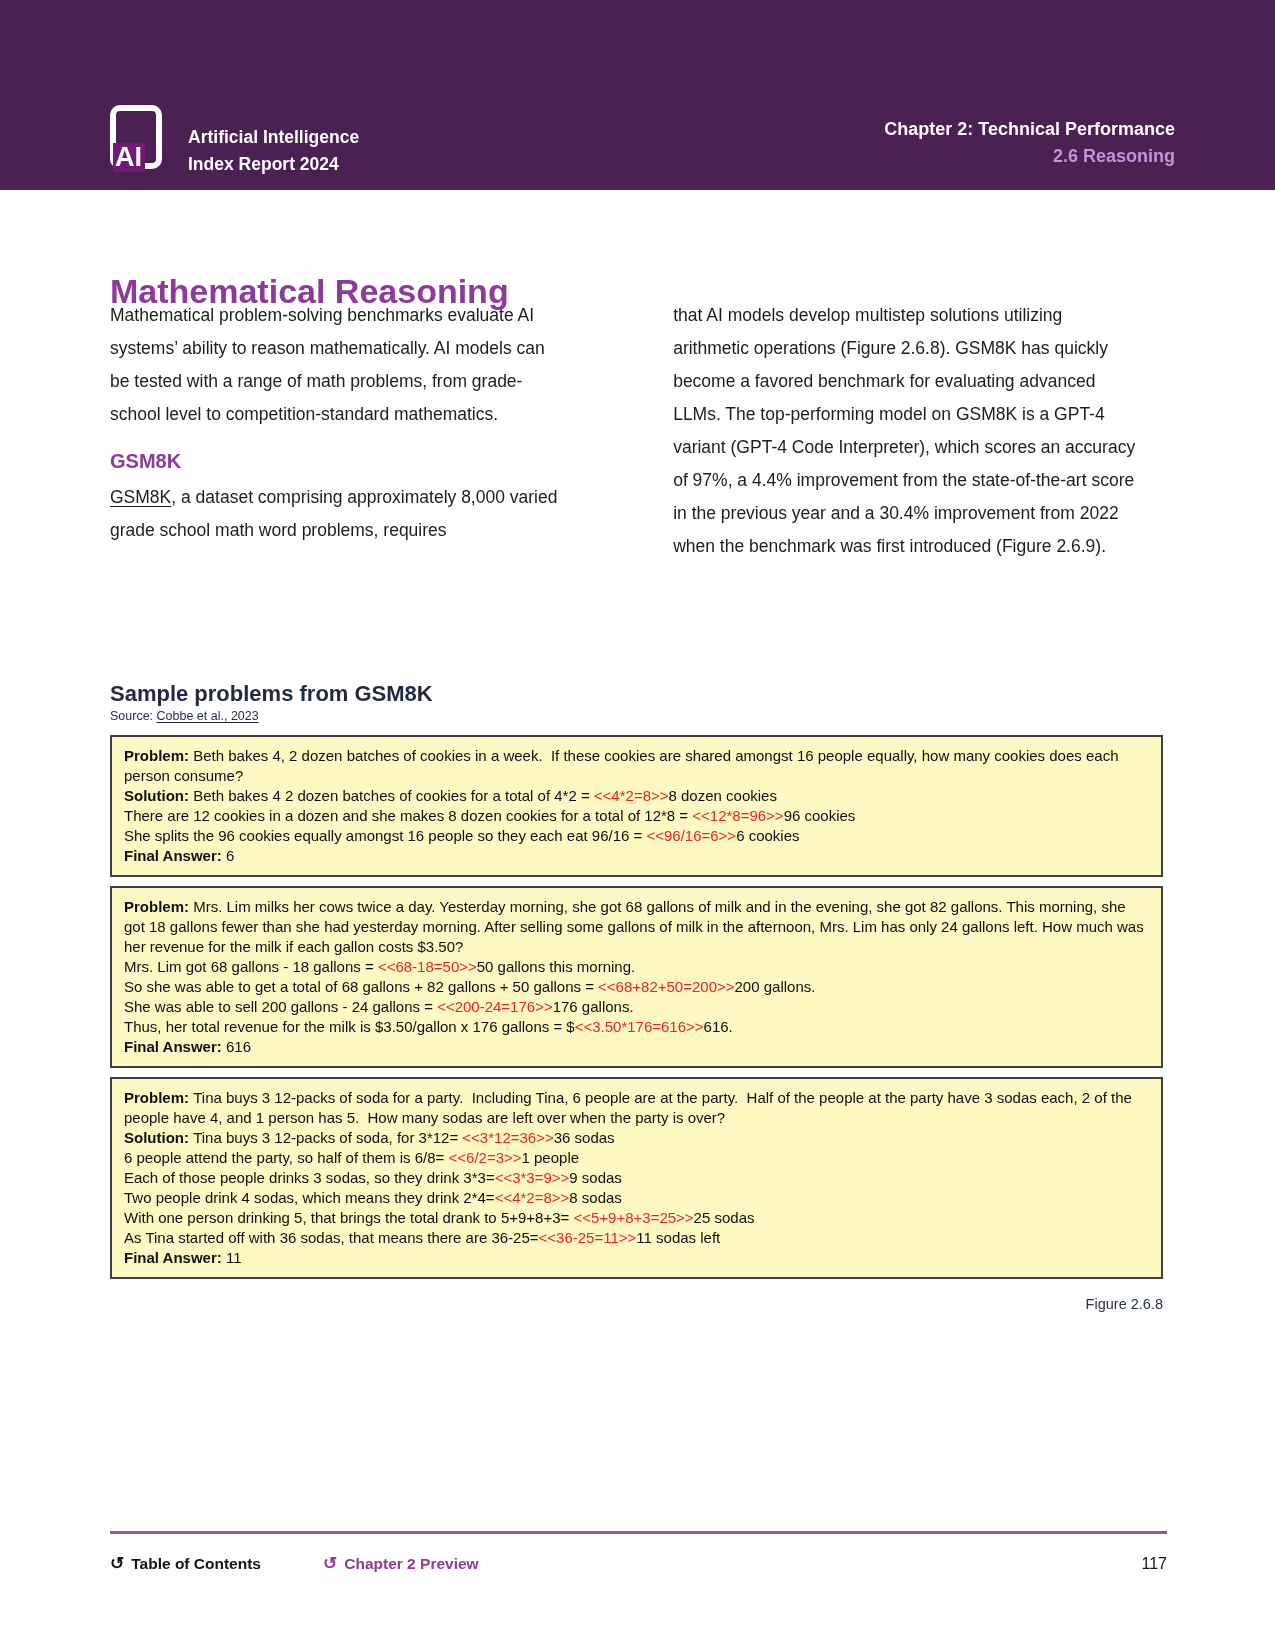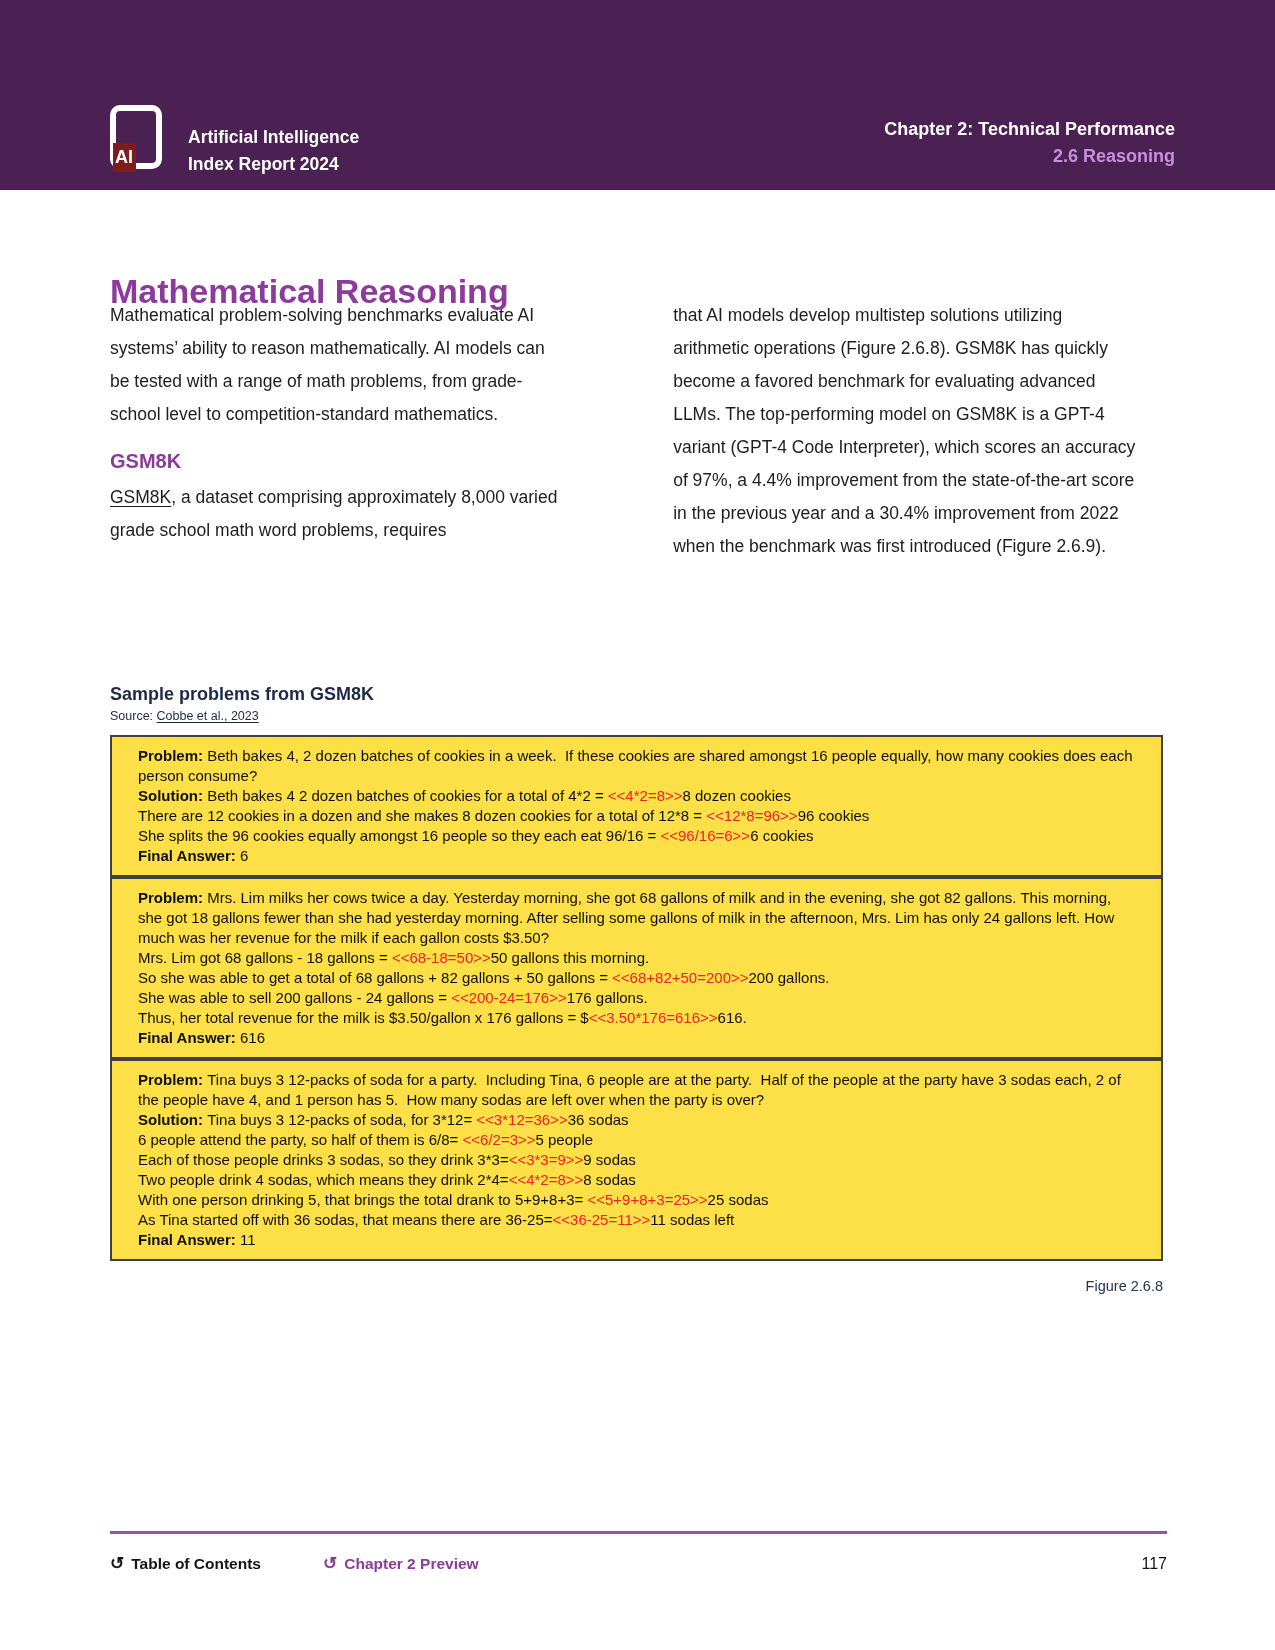--- a/index.html
+++ b/index.html
@@ -17,22 +17,22 @@
     position: absolute; top: 0; left: 0; width: 1275px; height: 190px;
     background: #4B2153;
   }
   .logo {
     position: absolute; left: 110px; top: 105px;
     width: 52px; height: 64px;
     border: 6px solid #ffffff; border-radius: 10px;
   }
   .logo-ai {
     position: absolute; left: -3px; bottom: -9px;
-    background: #7f1d1d; color: #ffffff;
-    font-weight: 800; font-size: 18px; line-height: 27px;
+    background: #701a75; color: #ffffff;
+    font-weight: 800; font-size: 27px; line-height: 27px;
     padding: 1px 3px 1px 2px; letter-spacing: 0px;
     font-family: "Liberation Sans", sans-serif;
   }
   .brand {
     position: absolute; left: 188px; top: 124px;
     color: #ffffff; font-weight: bold; font-size: 17.5px; line-height: 27px;
   }
   .header-right {
     position: absolute; right: 100px; top: 116px; text-align: right;
     font-weight: bold; font-size: 18px; line-height: 27px; color: #ffffff;
@@ -52,26 +52,26 @@
   .col-right { width: 482px; }
   .body-text { margin: 0; font-size: 17.5px; line-height: 33px; color: #1d1d20; }
   .gsm8k-head {
     margin: 15px 0 5px 0; font-size: 20px; font-weight: bold;
     color: #8C3A9B; line-height: 30px;
   }
   .inline-link { text-decoration: underline; text-underline-offset: 3px; color: #1d1d20; }
 
   
   .figure-sec { position: absolute; left: 110px; top: 683px; width: 1053px; }
-  .fig-title { margin: 0 0 3px 0; font-size: 18px; font-weight: bold; color: #1E2A45; line-height: 22px; }
+  .fig-title { margin: 0 0 3px 0; font-size: 22px; font-weight: bold; color: #1E2A45; line-height: 22px; }
   .fig-source { margin: 0 0 11px 0; font-size: 12.5px; color: #1E2A45; line-height: 16px; }
   .fig-source a, .fig-source .src-link { color: #1E2A45; text-decoration: underline; text-underline-offset: 2px; }
   .problem-box {
-    border: 2px solid #404040; background: #fde047;
-    padding: 9px 26px; 
+    border: 2px solid #404040; background: #fef9c3;
+    padding: 9px 12px; margin-bottom: 9px;
     font-size: 15px; line-height: 20px; color: #0f0f0f;
   }
   .pline { white-space: pre-wrap; }
   .seg-bold { font-weight: bold; }
   .seg-red { color: #EC2227; }
   .fig-caption { margin-top: 17px; text-align: right; font-size: 14.5px; color: #25334F; }
 
   
   .rule {
     position: absolute; left: 110px; top: 1531px; width: 1057px; height: 3px;
@@ -134,21 +134,21 @@
         <div class="pline"><span class="seg-bold">Problem: </span><span>Mrs. Lim milks her cows twice a day. Yesterday morning, she got 68 gallons of milk and in the evening, she got 82 gallons. This morning, she got 18 gallons fewer than she had yesterday morning. After selling some gallons of milk in the afternoon, Mrs. Lim has only 24 gallons left. How much was her revenue for the milk if each gallon costs $3.50?</span></div>
         <div class="pline"><span>Mrs. Lim got 68 gallons - 18 gallons = </span><span class="seg-red">&lt;&lt;68-18=50&gt;&gt;</span><span>50 gallons this morning.</span></div>
         <div class="pline"><span>So she was able to get a total of 68 gallons + 82 gallons + 50 gallons = </span><span class="seg-red">&lt;&lt;68+82+50=200&gt;&gt;</span><span>200 gallons.</span></div>
         <div class="pline"><span>She was able to sell 200 gallons - 24 gallons = </span><span class="seg-red">&lt;&lt;200-24=176&gt;&gt;</span><span>176 gallons.</span></div>
         <div class="pline"><span>Thus, her total revenue for the milk is $3.50/gallon x 176 gallons = $</span><span class="seg-red">&lt;&lt;3.50*176=616&gt;&gt;</span><span>616.</span></div>
         <div class="pline"><span class="seg-bold">Final Answer: </span><span>616</span></div>
       </div>
       <div class="problem-box">
         <div class="pline"><span class="seg-bold">Problem: </span><span>Tina buys 3 12-packs of soda for a party.  Including Tina, 6 people are at the party.  Half of the people at the party have 3 sodas each, 2 of the people have 4, and 1 person has 5.  How many sodas are left over when the party is over?</span></div>
         <div class="pline"><span class="seg-bold">Solution: </span><span>Tina buys 3 12-packs of soda, for 3*12= </span><span class="seg-red">&lt;&lt;3*12=36&gt;&gt;</span><span>36 sodas</span></div>
-        <div class="pline"><span>6 people attend the party, so half of them is 6/8= </span><span class="seg-red">&lt;&lt;6/2=3&gt;&gt;</span><span>5 people</span></div>
+        <div class="pline"><span>6 people attend the party, so half of them is 6/8= </span><span class="seg-red">&lt;&lt;6/2=3&gt;&gt;</span><span>1 people</span></div>
         <div class="pline"><span>Each of those people drinks 3 sodas, so they drink 3*3=</span><span class="seg-red">&lt;&lt;3*3=9&gt;&gt;</span><span>9 sodas</span></div>
         <div class="pline"><span>Two people drink 4 sodas, which means they drink 2*4=</span><span class="seg-red">&lt;&lt;4*2=8&gt;&gt;</span><span>8 sodas</span></div>
         <div class="pline"><span>With one person drinking 5, that brings the total drank to 5+9+8+3= </span><span class="seg-red">&lt;&lt;5+9+8+3=25&gt;&gt;</span><span>25 sodas</span></div>
         <div class="pline"><span>As Tina started off with 36 sodas, that means there are 36-25=</span><span class="seg-red">&lt;&lt;36-25=11&gt;&gt;</span><span>11 sodas left</span></div>
         <div class="pline"><span class="seg-bold">Final Answer: </span><span>11</span></div>
       </div>
     </div>
   <div class="fig-caption">Figure 2.6.8</div>
 </div>
 

